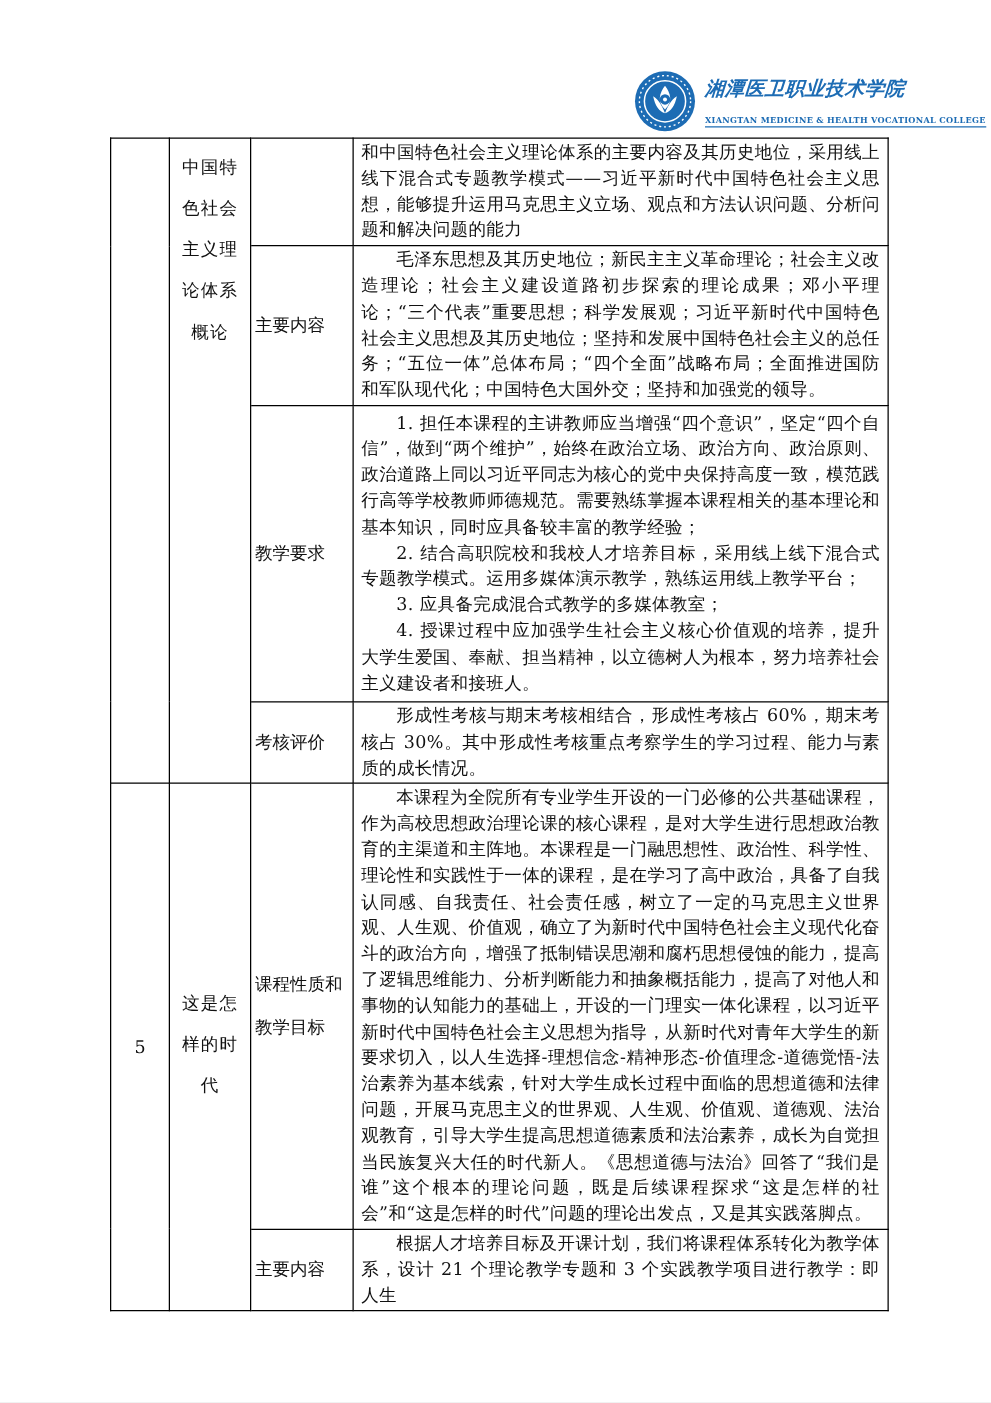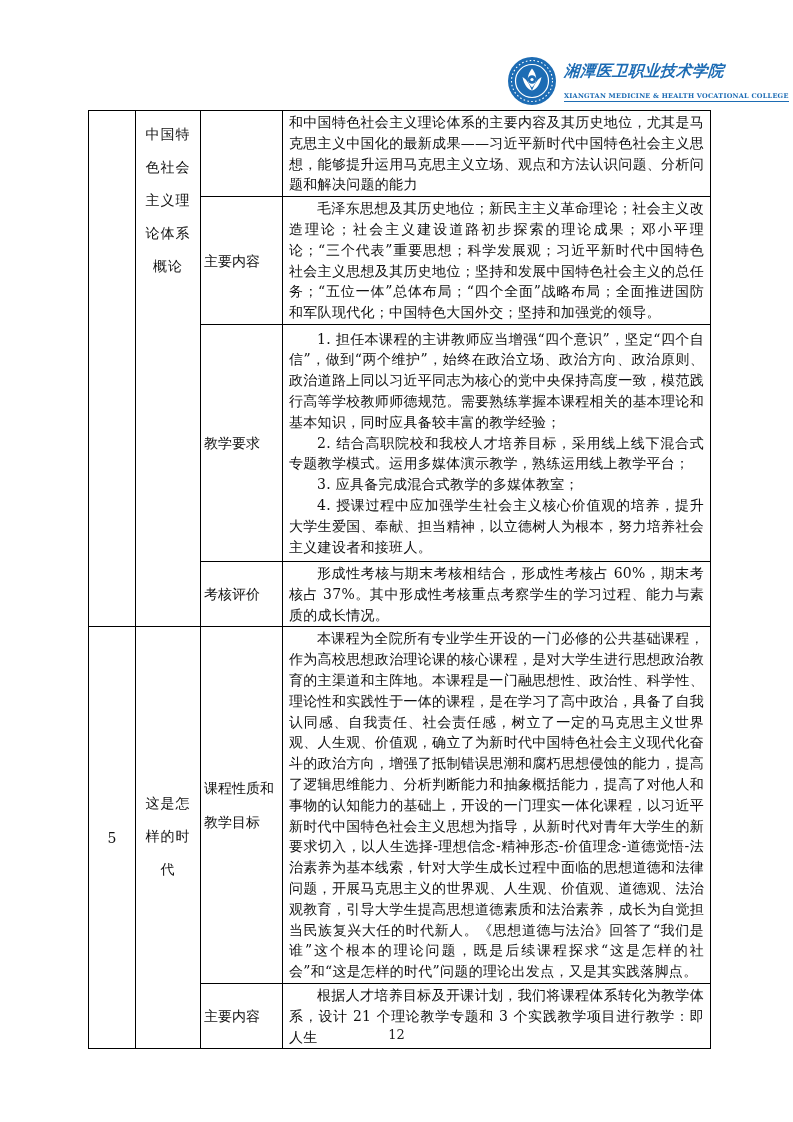--- a/index.html
+++ b/index.html
@@ -84,57 +84,56 @@
         <col style="width:82px">
         <col style="width:428px">
     </colgroup>
     <tbody>
 
       <tr class="r1">
         <td class="c-no" rowspan="4"></td>
         <td class="c-course top" rowspan="4">中国特色社会主义理论体系概论</td>
         <td class="c-label"></td>
         <td class="c-content">
-          <p class="noindent">和中国特色社会主义理论体系的主要内容及其历史地位，尤其是马克思主义中国化的最新成果——习近平新时代中国特色社会主义思想，能够提升运用马克思主义立场、观点和方法认识问题、分析问题和解决问题的能力</p>
+          <p class="noindent">和中国特色社会主义理论体系的主要内容及其历史地位，采用线上线下混合式专题教学模式——习近平新时代中国特色社会主义思想，能够提升运用马克思主义立场、观点和方法认识问题、分析问题和解决问题的能力</p>
         </td>
       </tr>
       <tr class="r2">
         <td class="c-label">主要内容</td>
         <td class="c-content">
           <p>毛泽东思想及其历史地位；新民主主义革命理论；社会主义改造理论；社会主义建设道路初步探索的理论成果；邓小平理论；“三个代表”重要思想；科学发展观；习近平新时代中国特色社会主义思想及其历史地位；坚持和发展中国特色社会主义的总任务；“五位一体”总体布局；“四个全面”战略布局；全面推进国防和军队现代化；中国特色大国外交；坚持和加强党的领导。</p>
         </td>
       </tr>
       <tr class="r3">
         <td class="c-label">教学要求</td>
         <td class="c-content">
           <p>1. 担任本课程的主讲教师应当增强“四个意识”，坚定“四个自信”，做到“两个维护”，始终在政治立场、政治方向、政治原则、政治道路上同以习近平同志为核心的党中央保持高度一致，模范践行高等学校教师师德规范。需要熟练掌握本课程相关的基本理论和基本知识，同时应具备较丰富的教学经验；</p>
           <p>2. 结合高职院校和我校人才培养目标，采用线上线下混合式专题教学模式。运用多媒体演示教学，熟练运用线上教学平台；</p>
           <p>3. 应具备完成混合式教学的多媒体教室；</p>
           <p>4. 授课过程中应加强学生社会主义核心价值观的培养，提升大学生爱国、奉献、担当精神，以立德树人为根本，努力培养社会主义建设者和接班人。</p>
         </td>
       </tr>
       <tr class="r4">
         <td class="c-label">考核评价</td>
         <td class="c-content">
-          <p>形成性考核与期末考核相结合，形成性考核占 60%，期末考核占 37%。其中形成性考核重点考察学生的学习过程、能力与素质的成长情况。</p>
+          <p>形成性考核与期末考核相结合，形成性考核占 60%，期末考核占 30%。其中形成性考核重点考察学生的学习过程、能力与素质的成长情况。</p>
         </td>
       </tr>
 
       <tr class="r5">
         <td class="c-no" rowspan="2">5</td>
         <td class="c-course" rowspan="2">这是怎样的时代</td>
         <td class="c-label">课程性质和教学目标</td>
         <td class="c-content">
           <p>本课程为全院所有专业学生开设的一门必修的公共基础课程，作为高校思想政治理论课的核心课程，是对大学生进行思想政治教育的主渠道和主阵地。本课程是一门融思想性、政治性、科学性、理论性和实践性于一体的课程，是在学习了高中政治，具备了自我认同感、自我责任、社会责任感，树立了一定的马克思主义世界观、人生观、价值观，确立了为新时代中国特色社会主义现代化奋斗的政治方向，增强了抵制错误思潮和腐朽思想侵蚀的能力，提高了逻辑思维能力、分析判断能力和抽象概括能力，提高了对他人和事物的认知能力的基础上，开设的一门理实一体化课程，以习近平新时代中国特色社会主义思想为指导，从新时代对青年大学生的新要求切入，以人生选择-理想信念-精神形态-价值理念-道德觉悟-法治素养为基本线索，针对大学生成长过程中面临的思想道德和法律问题，开展马克思主义的世界观、人生观、价值观、道德观、法治观教育，引导大学生提高思想道德素质和法治素养，成长为自觉担当民族复兴大任的时代新人。《思想道德与法治》回答了“我们是谁”这个根本的理论问题，既是后续课程探求“这是怎样的社会”和“这是怎样的时代”问题的理论出发点，又是其实践落脚点。</p>
         </td>
       </tr>
       <tr class="r6">
         <td class="c-label">主要内容</td>
         <td class="c-content">
           <p>根据人才培养目标及开课计划，我们将课程体系转化为教学体系，设计 21 个理论教学专题和 3 个实践教学项目进行教学：即人生</p>
         </td>
       </tr>
     </tbody>
   </table>
 
-  <div class="footer">12</div>
 
 </div>
 
 </body></html>

